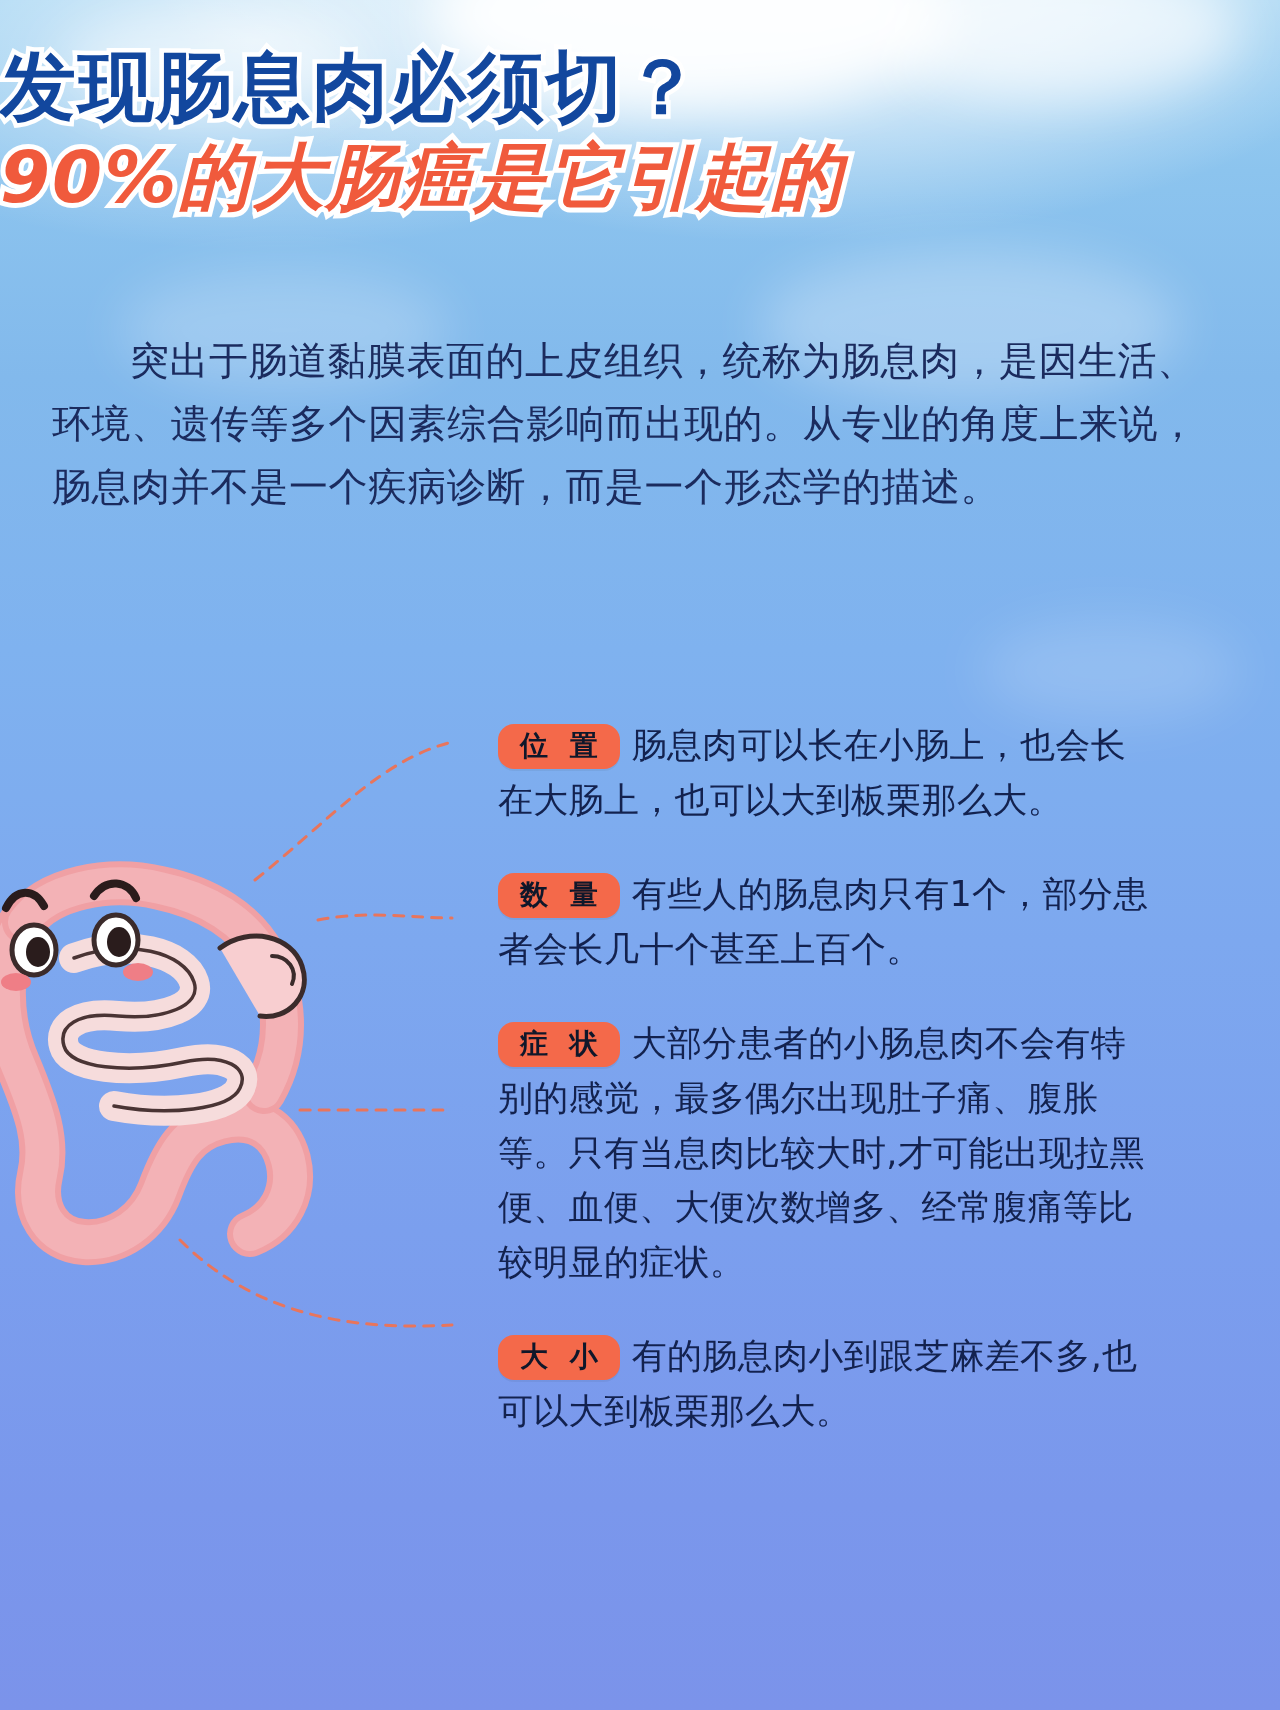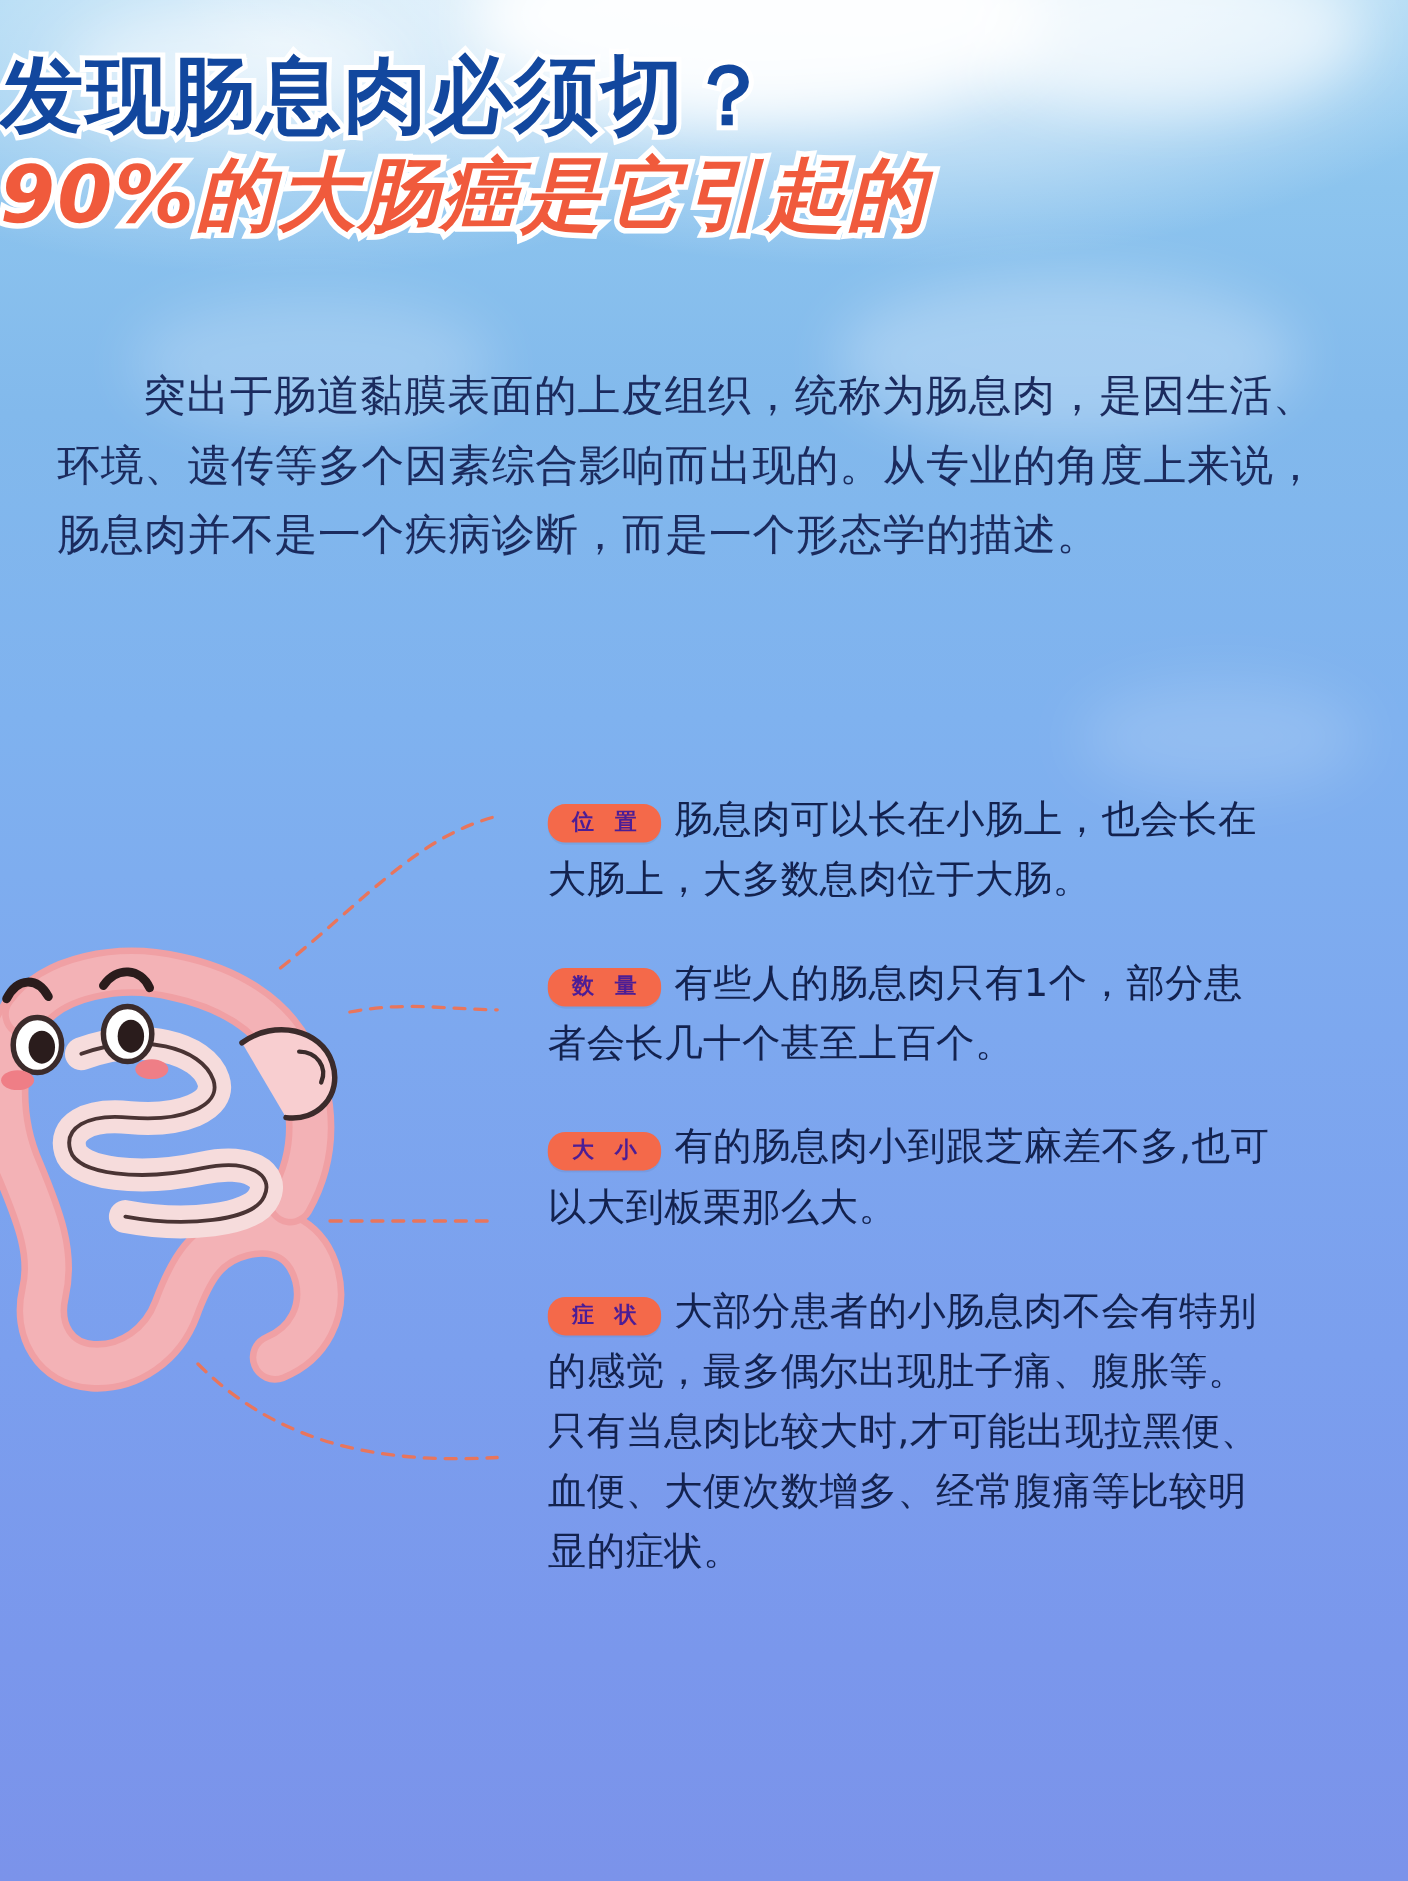--- a/index.html
+++ b/index.html
@@ -119,22 +119,22 @@
   .item-text {
     font-size: 35px;
     line-height: 1.56;
     color: #13224f;
     font-family: "DejaVu Sans", "Liberation Sans", sans-serif;
     letter-spacing: 0.3px;
   }
   .tag {
     display: inline-block;
     background: #f4694a;
-    color: #4c1d95;
-    font-size: 20px;
+    color: #0f172a;
+    font-size: 28px;
     font-weight: 700;
     border-radius: 16px;
     padding: 4px 16px 6px 16px;
     margin-right: 12px;
     line-height: 1.25;
     letter-spacing: 6px;
     text-indent: 6px;
     vertical-align: 2px;
     box-shadow: 0 2px 0 rgba(0,0,0,0.05);
   }
@@ -201,26 +201,26 @@
       <path d="M18 78 C 28 58, 46 58, 56 76" fill="none" stroke="#2a1c1c" stroke-width="8"></path>
       <path d="M106 66 C 118 48, 140 50, 148 68" fill="none" stroke="#2a1c1c" stroke-width="8"></path>
 
       <path d="M232 118 C 262 96, 304 106, 314 136 C 324 166, 300 190, 272 186" fill="#f8ced0" stroke="#3b2b2b" stroke-width="5"></path>
       <path d="M284 126 C 300 126, 310 140, 304 154" fill="none" stroke="#3b2b2b" stroke-width="4"></path>
     </g>
   </svg>
 
   <div class="items">
     <div class="item">
-      <div class="item-text"><span class="tag">位 置</span><span>肠息肉可以长在小肠上，也会长在大肠上，大多数息肉位于大肠。</span></div>
+      <div class="item-text"><span class="tag">位 置</span><span>肠息肉可以长在小肠上，也会长在大肠上，也可以大到板栗那么大。</span></div>
     </div>
     <div class="item">
       <div class="item-text"><span class="tag">数 量</span><span>有些人的肠息肉只有1个，部分患者会长几十个甚至上百个。</span></div>
     </div>
     <div class="item">
+      <div class="item-text"><span class="tag">症 状</span><span>大部分患者的小肠息肉不会有特别的感觉，最多偶尔出现肚子痛、腹胀等。只有当息肉比较大时,才可能出现拉黑便、血便、大便次数增多、经常腹痛等比较明显的症状。</span></div>
+    </div>
+    <div class="item">
       <div class="item-text"><span class="tag">大 小</span><span>有的肠息肉小到跟芝麻差不多,也可以大到板栗那么大。</span></div>
     </div>
-    <div class="item">
-      <div class="item-text"><span class="tag">症 状</span><span>大部分患者的小肠息肉不会有特别的感觉，最多偶尔出现肚子痛、腹胀等。只有当息肉比较大时,才可能出现拉黑便、血便、大便次数增多、经常腹痛等比较明显的症状。</span></div>
-    </div>
   </div>
 
 </div>
 
 </body></html>

